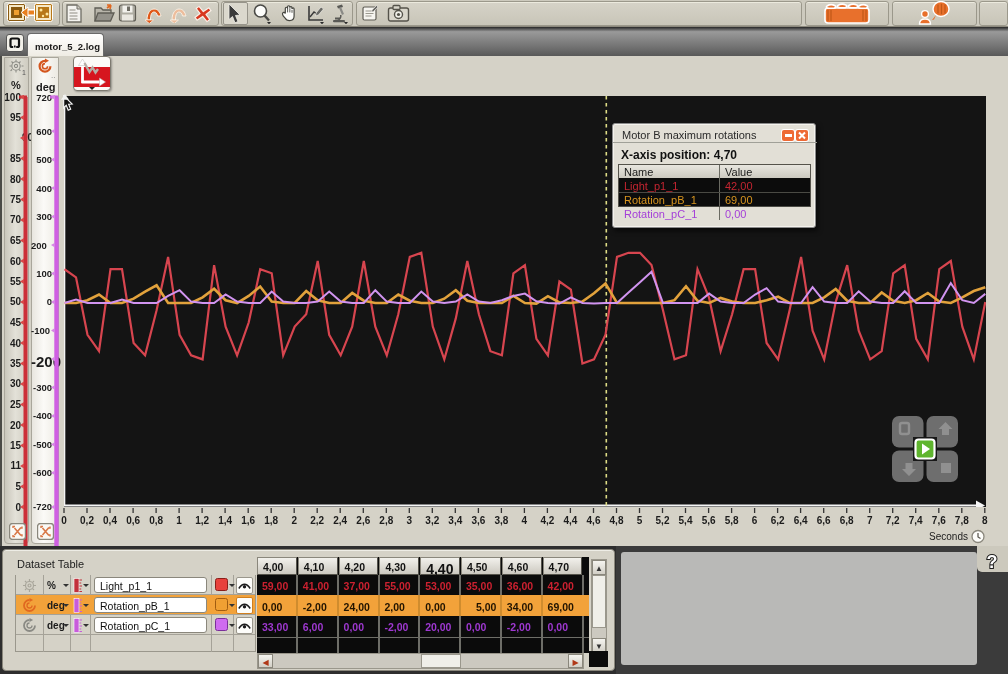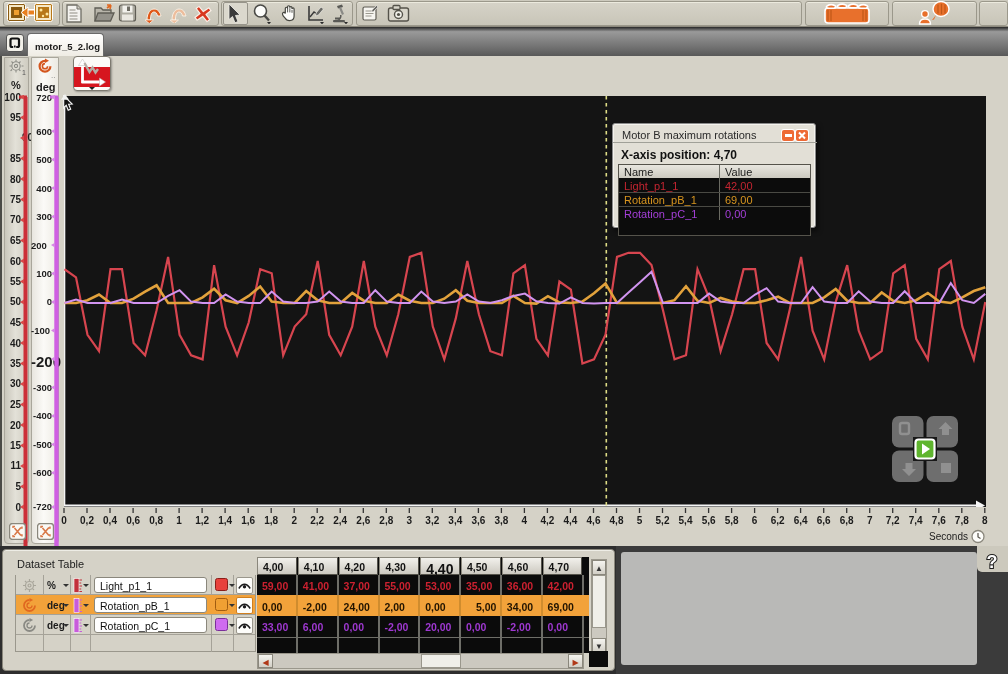--- a/index.html
+++ b/index.html
@@ -289,21 +289,21 @@
 <div class="ab" style="left:9px;top:5px;color:#2a2a2a">Motor B maximum rotations</div>
 <div class="ab" style="left:169px;top:6px;width:12px;height:11px;background:#ee6a35;border-radius:2px;box-shadow:0 0 0 1px #fff">
 <div class="ab" style="left:2.5px;top:4px;width:7px;height:2.5px;background:#fff"></div>
         </div>
 <div class="ab" style="left:183px;top:6px;width:12px;height:11px;background:#ee6a35;border-radius:2px;box-shadow:0 0 0 1px #fff">
 <svg width="12" height="11" viewBox="0 0 12 11">
             <path d="M3 2.5 L9 8.5 M9 2.5 L3 8.5" stroke="#fff" stroke-width="2"></path>
           </svg></div>
 <div class="ab" style="left:0;top:18px;width:204px;height:1px;background:#a0a098"></div>
 <div class="ab" style="left:8px;top:24px;font-size:12px;font-weight:bold;color:#111">X-axis position: 4,70</div>
-<div class="ab" style="left:5px;top:40px;width:193px;height:72px;background:#0c0c0c;border:1px solid #55534b">
+<div class="ab" style="left:5px;top:40px;width:193px;height:43px;background:#0c0c0c;border:1px solid #55534b">
 <div class="ab" style="left:0;top:0;width:191px;height:13px;background:linear-gradient(#e8e6df,#ccc9c0)"></div>
 <div class="ab" style="left:100px;top:0;width:1px;height:55px;background:#6a6a62"></div>
 <div class="ab" style="left:5px;top:1px;color:#1a1a1a">Name</div>
 <div class="ab" style="left:106px;top:1px;color:#1a1a1a">Value</div>
 <div class="ab" style="left:0;top:27px;width:191px;height:1px;background:#4a4a44"></div>
 <div class="ab" style="left:0;top:41px;width:191px;height:1px;background:#4a4a44"></div>
 <div class="ab" style="left:5px;top:14.5px;color:#c42531">Light_p1_1</div>
 <div class="ab" style="left:106px;top:14.5px;color:#c42531">42,00</div>
 <div class="ab" style="left:5px;top:28.5px;color:#d8951f">Rotation_pB_1</div>
 <div class="ab" style="left:106px;top:28.5px;color:#d8951f">69,00</div>

